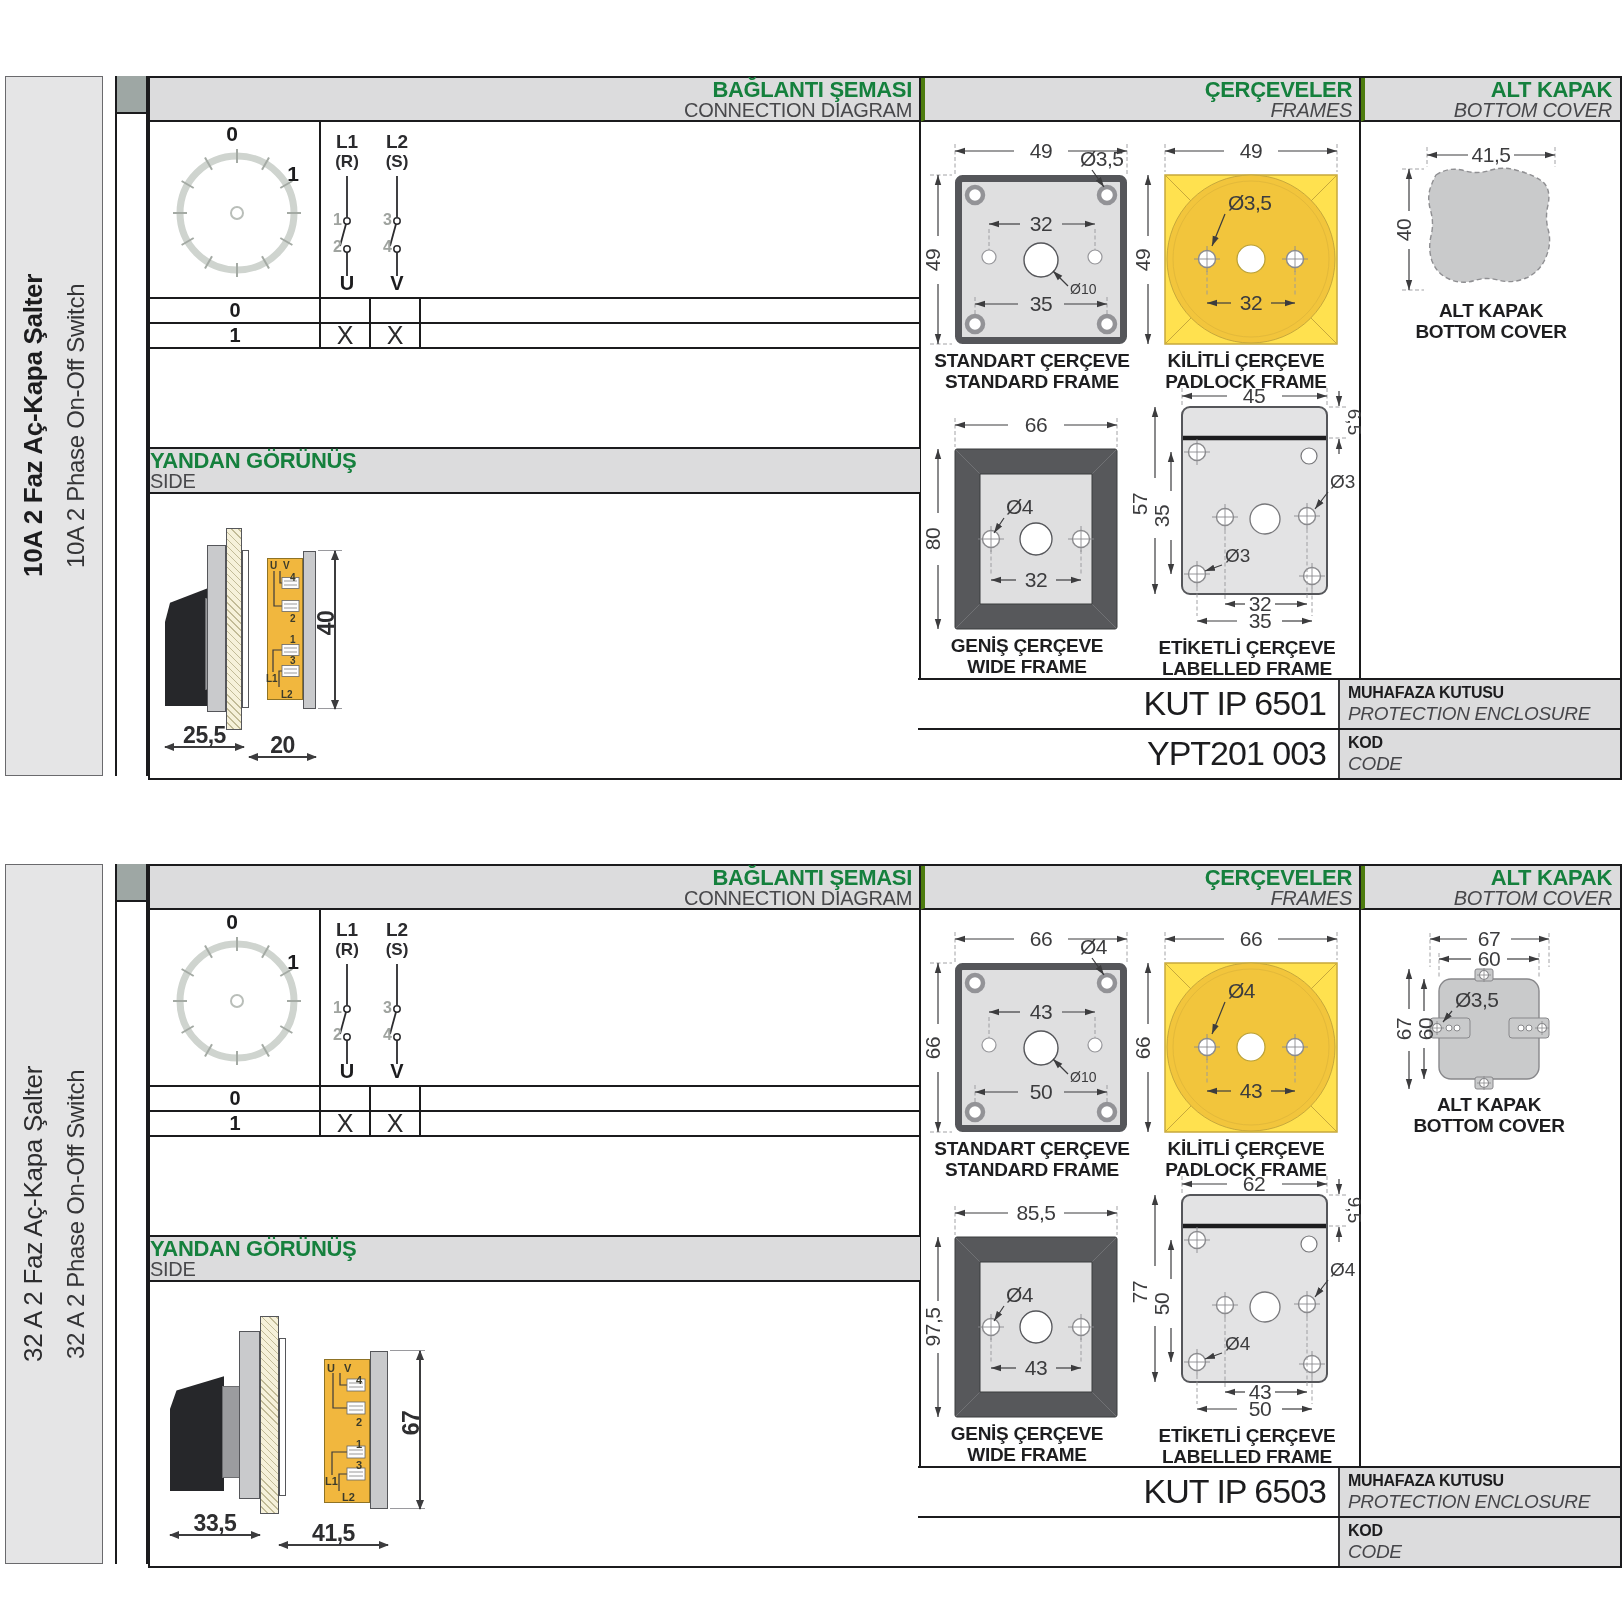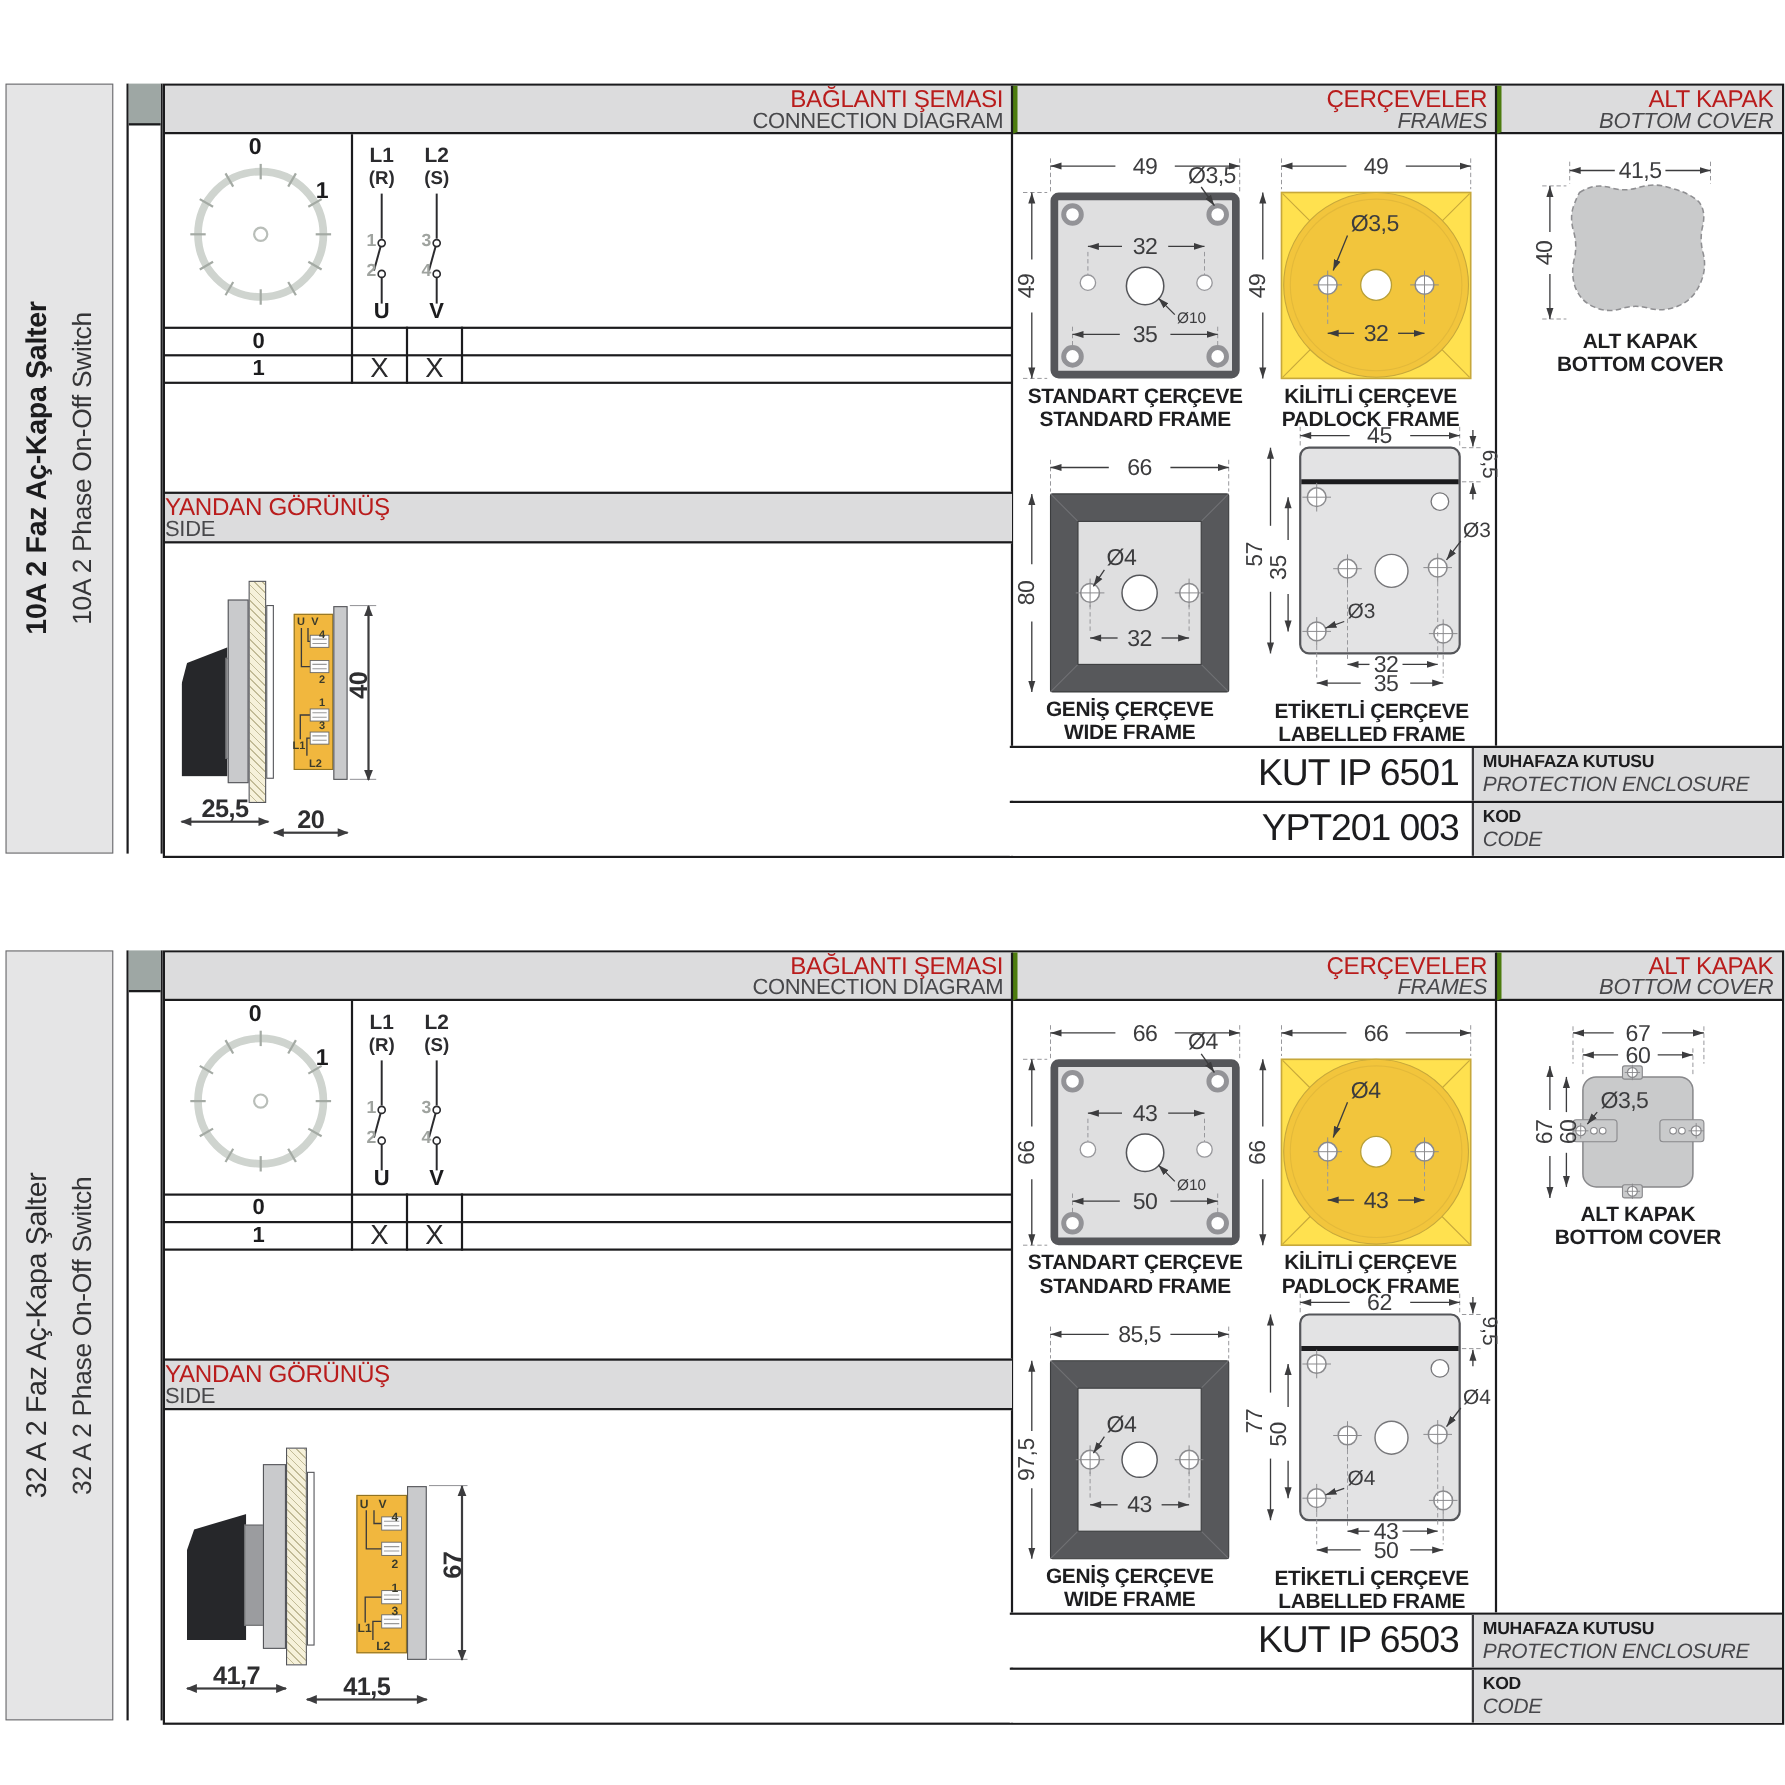--- a/index.html
+++ b/index.html
@@ -10,21 +10,21 @@
   .lbar{position:absolute;left:5px;top:0;width:98px;height:700px;background:#E5E5E6;border:1px solid #6a6a6d;box-sizing:border-box}
   .vt{position:absolute;top:0;height:100%;writing-mode:vertical-rl;transform:rotate(180deg);display:flex;align-items:center;justify-content:center;white-space:nowrap;letter-spacing:-0.3px}
   .vt.tr{left:8px;width:38px;font-size:26px;font-weight:bold;color:#1c1c1e}
   .sec.s2 .vt.tr{font-weight:normal;color:#2c2c2e}
   .vt.en{left:52px;width:36px;font-size:24px;color:#353537}
   .tabcol{position:absolute;left:115px;top:0;width:33px;height:700px;border-left:2px solid #1b1b1d;border-right:2px solid #1b1b1d;background:#fff;box-sizing:border-box}
   .tabsq{position:absolute;left:0;top:0;width:100%;height:38px;background:#9EA7A4;border-bottom:2px solid #1b1b1d;box-sizing:border-box}
   .main{position:absolute;left:148px;top:0;width:1470px;height:700px;border:2px solid #1b1b1d;background:#fff;box-sizing:content-box}
   .hcell{position:absolute;top:0;height:44px;background:#DCDCDD;border-bottom:2px solid #1b1b1d;box-sizing:border-box;text-align:right;padding:1px 8px 0 0}
   .hcell.bl{border-left:5px solid #4d7c0f}
-  .htr{font-size:22px;font-weight:normal;color:#b91c1c;line-height:21px;letter-spacing:-0.3px}
+  .htr{font-size:22px;font-weight:bold;color:#15803d;line-height:21px;letter-spacing:-0.3px}
   .hen{font-size:20px;color:#48484b;line-height:20px;letter-spacing:-0.3px}
   .it{font-style:italic}
   .vline,.hline{position:absolute;background:#1b1b1d}
   .band{position:absolute;left:0;top:369px;width:770px;height:47px;background:#DCDCDD;border-top:2px solid #1b1b1d;border-bottom:2px solid #1b1b1d;box-sizing:border-box;text-align:left;padding:1px 8px 0 0}
   .dlab{position:absolute;width:24px;text-align:center;font-weight:bold;font-size:21px;color:#1c1c1e}
   .plab{position:absolute;width:50px;text-align:center;font-weight:bold;color:#2b2b2e;font-size:19px;line-height:20px}
   .plab .ph{font-size:17px}
   .pnum{position:absolute;width:22px;text-align:right;font-weight:bold;font-size:16px;color:#9FA39F}
   .pout{position:absolute;width:40px;text-align:center;font-weight:bold;font-size:20px;color:#1c1c1e}
   .cellnum{position:absolute;text-align:center;font-weight:bold;font-size:20px;color:#1c1c1e}
@@ -544,21 +544,21 @@
     <span class="tl2" style="left:206px;top:572px">1</span>
     <span class="tl2" style="left:206px;top:593px">3</span>
     <span class="tl2" style="left:175px;top:609px">L1</span>
     <span class="tl2" style="left:192px;top:625px">L2</span>
     <div class="abs" style="left:220px;top:485px;width:18px;height:158px;background:#C9CACC;border:1.5px solid #55565A;box-sizing:border-box"></div>
     <div class="exl" style="left:240px;top:484px;width:35px;height:1px"></div>
     <div class="exl" style="left:240px;top:642px;width:35px;height:1px"></div>
     <div class="dmv" style="left:269px;top:485px;height:158px"></div>
     <div class="dtx vvert" style="left:240px;top:545px;width:40px;height:24px">67</div>
     <div class="dmh" style="left:20px;top:668px;width:90px"></div>
-    <div class="dtx" style="left:20px;top:644px;width:90px">41,7</div>
+    <div class="dtx" style="left:20px;top:644px;width:90px">33,5</div>
     <div class="dmh" style="left:129px;top:678px;width:109px"></div>
     <div class="dtx" style="left:129px;top:654px;width:109px">41,5</div>
 
     <svg class="abs" style="left:772px;top:58px" width="220" height="260" viewBox="0 0 220 260">
       <g>
         <rect x="36.5" y="42.5" width="165" height="162" rx="4" fill="#DFDFE0" stroke="#55565A" stroke-width="7"></rect>
         <use href="#rh" x="53" y="59"></use>
             <use href="#rh" x="185" y="59"></use>
             <use href="#rh" x="53" y="188"></use>
             <use href="#rh" x="185" y="188"></use>

